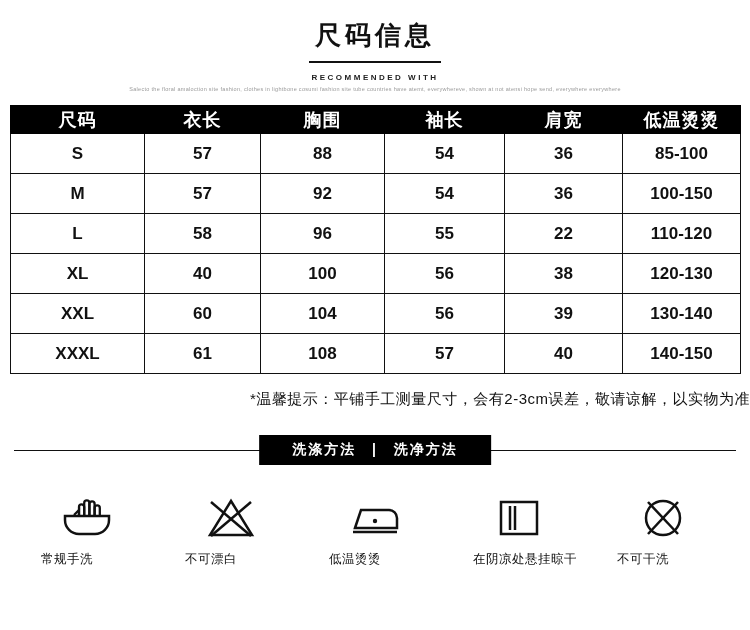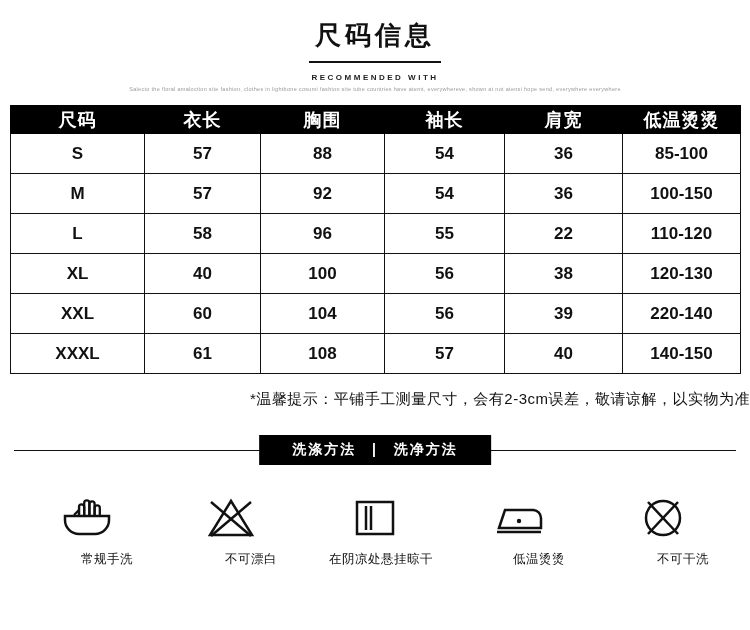--- a/index.html
+++ b/index.html
@@ -133,21 +133,21 @@
   
   .icons {
     display: flex;
     justify-content: center;
     align-items: flex-start;
     gap: 52px;
     margin-top: 30px;
   }
   .icon-item {
     width: 92px;
-    text-align: right;
+    text-align: left;
     font-family: Liberation Mono, monospace;
   }
   .icon-box {
     height: 46px;
     display: flex;
     align-items: center;
     justify-content: center;
   }
   .icon-label {
     margin-top: 10px;
@@ -221,21 +221,21 @@
           <td>56</td>
           <td>38</td>
           <td>120-130</td>
         </tr>
         <tr>
           <td>XXL</td>
           <td>60</td>
           <td>104</td>
           <td>56</td>
           <td>39</td>
-          <td>220-140</td>
+          <td>130-140</td>
         </tr>
         <tr>
           <td>XXXL</td>
           <td>61</td>
           <td>108</td>
           <td>57</td>
           <td>40</td>
           <td>140-150</td>
         </tr>
       </tbody>
@@ -276,42 +276,42 @@
           <path d="M25 5 L46 39 H4 Z" fill="none" stroke="#111" stroke-width="2.5"></path>
           <line x1="5" y1="6" x2="45" y2="40" stroke="#111" stroke-width="2.5"></line>
           <line x1="45" y1="6" x2="5" y2="40" stroke="#111" stroke-width="2.5"></line>
         </svg>
       </div>
       <div class="icon-label">不可漂白</div>
     </div>
 
     <div class="icon-item">
       <div class="icon-box">
+        <svg width="52" height="40" viewBox="0 0 52 40">
+          <path d="M6 30 L12 12 H40 a8 8 0 0 1 8 8 v10 Z" fill="none" stroke="#111" stroke-width="2.5"></path>
+          <line x1="4" y1="34" x2="48" y2="34" stroke="#111" stroke-width="2.5"></line>
+          <circle cx="26" cy="23" r="2.2" fill="#111"></circle>
+        </svg>
+      </div>
+      <div class="icon-label">低温烫烫</div>
+    </div>
+
+    <div class="icon-item">
+      <div class="icon-box">
         <svg width="44" height="44" viewBox="0 0 44 44">
           <rect x="4" y="6" width="36" height="32" fill="none" stroke="#111" stroke-width="2.5"></rect>
           <line x1="13" y1="10" x2="13" y2="34" stroke="#111" stroke-width="2.5"></line>
           <line x1="18" y1="10" x2="18" y2="34" stroke="#111" stroke-width="2.5"></line>
         </svg>
       </div>
       <div class="icon-label">在阴凉处悬挂晾干</div>
     </div>
 
     <div class="icon-item">
       <div class="icon-box">
-        <svg width="52" height="40" viewBox="0 0 52 40">
-          <path d="M6 30 L12 12 H40 a8 8 0 0 1 8 8 v10 Z" fill="none" stroke="#111" stroke-width="2.5"></path>
-          <line x1="4" y1="34" x2="48" y2="34" stroke="#111" stroke-width="2.5"></line>
-          <circle cx="26" cy="23" r="2.2" fill="#111"></circle>
-        </svg>
-      </div>
-      <div class="icon-label">低温烫烫</div>
-    </div>
-
-    <div class="icon-item">
-      <div class="icon-box">
         <svg width="44" height="44" viewBox="0 0 44 44">
           <circle cx="22" cy="22" r="17" fill="none" stroke="#111" stroke-width="2.5"></circle>
           <line x1="7" y1="6" x2="37" y2="38" stroke="#111" stroke-width="2.5"></line>
           <line x1="37" y1="6" x2="7" y2="38" stroke="#111" stroke-width="2.5"></line>
         </svg>
       </div>
       <div class="icon-label">不可干洗</div>
     </div>
 
   </div>

